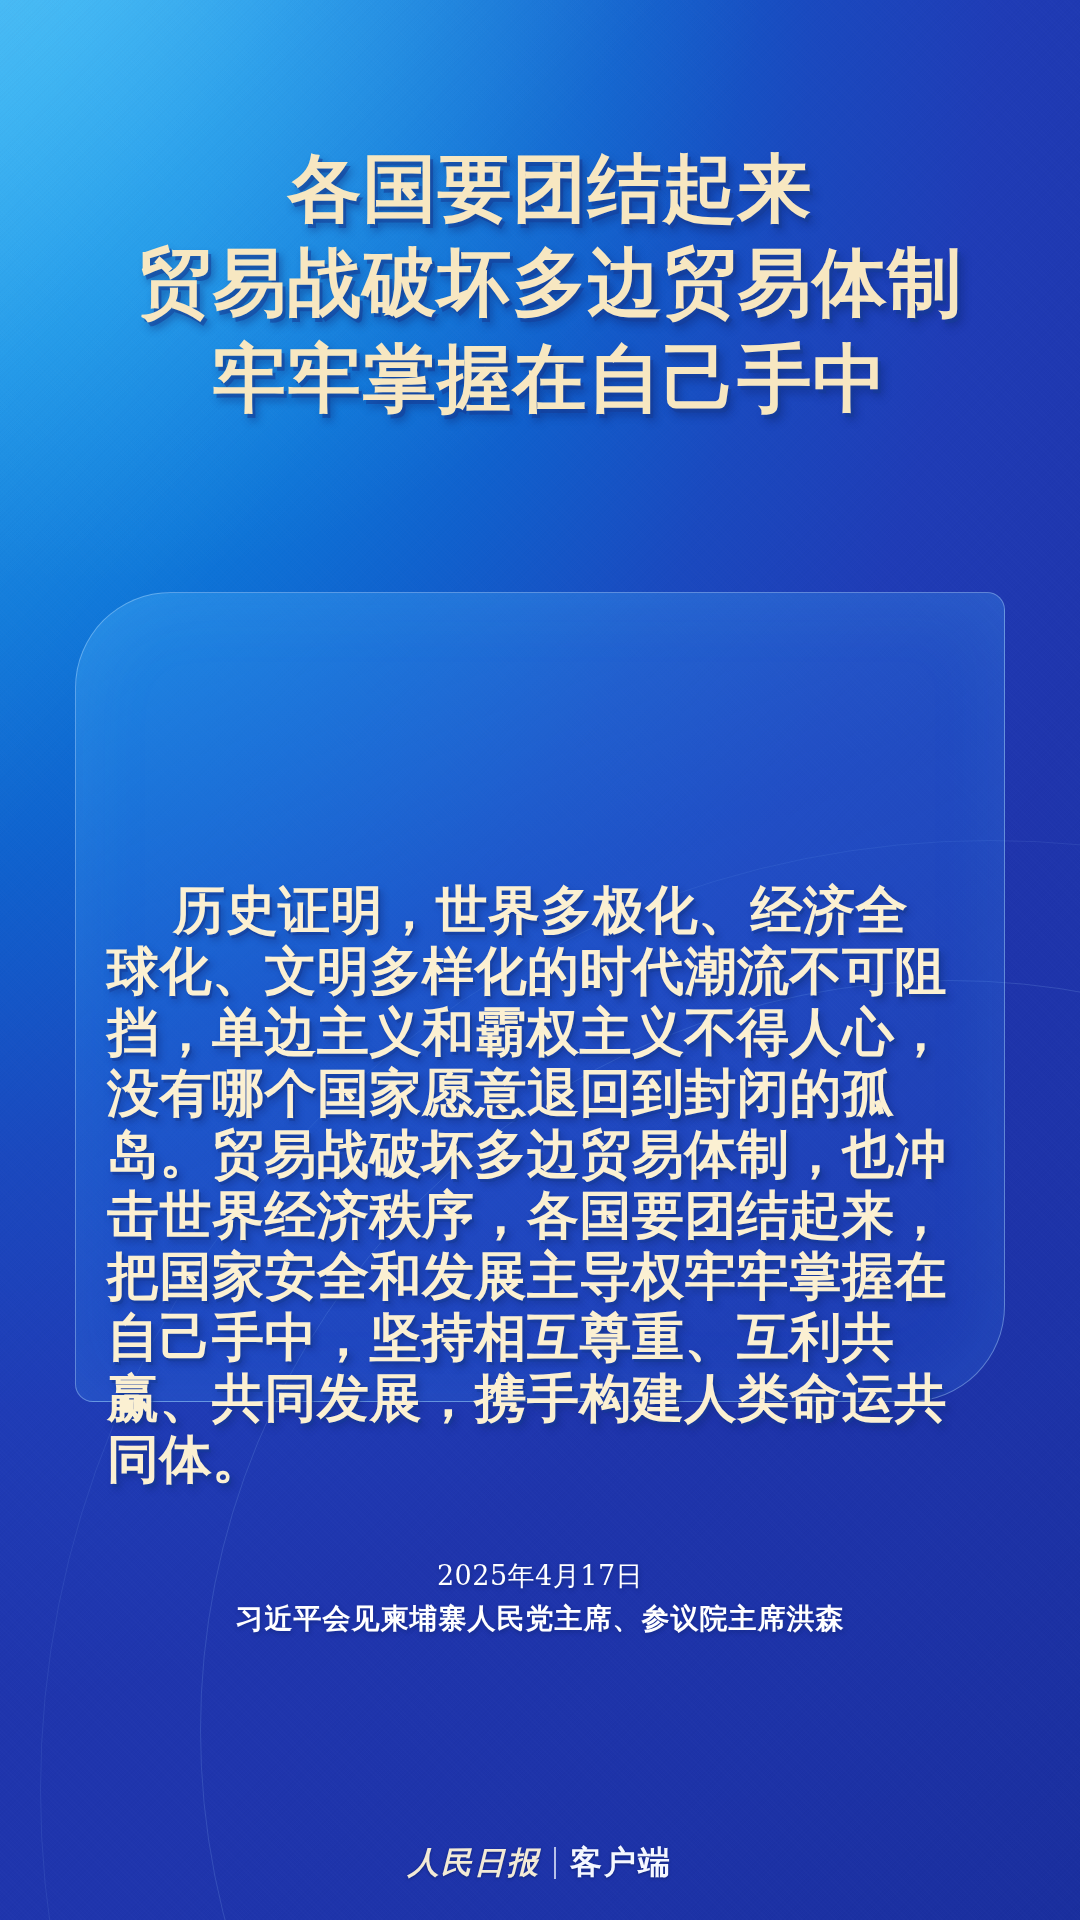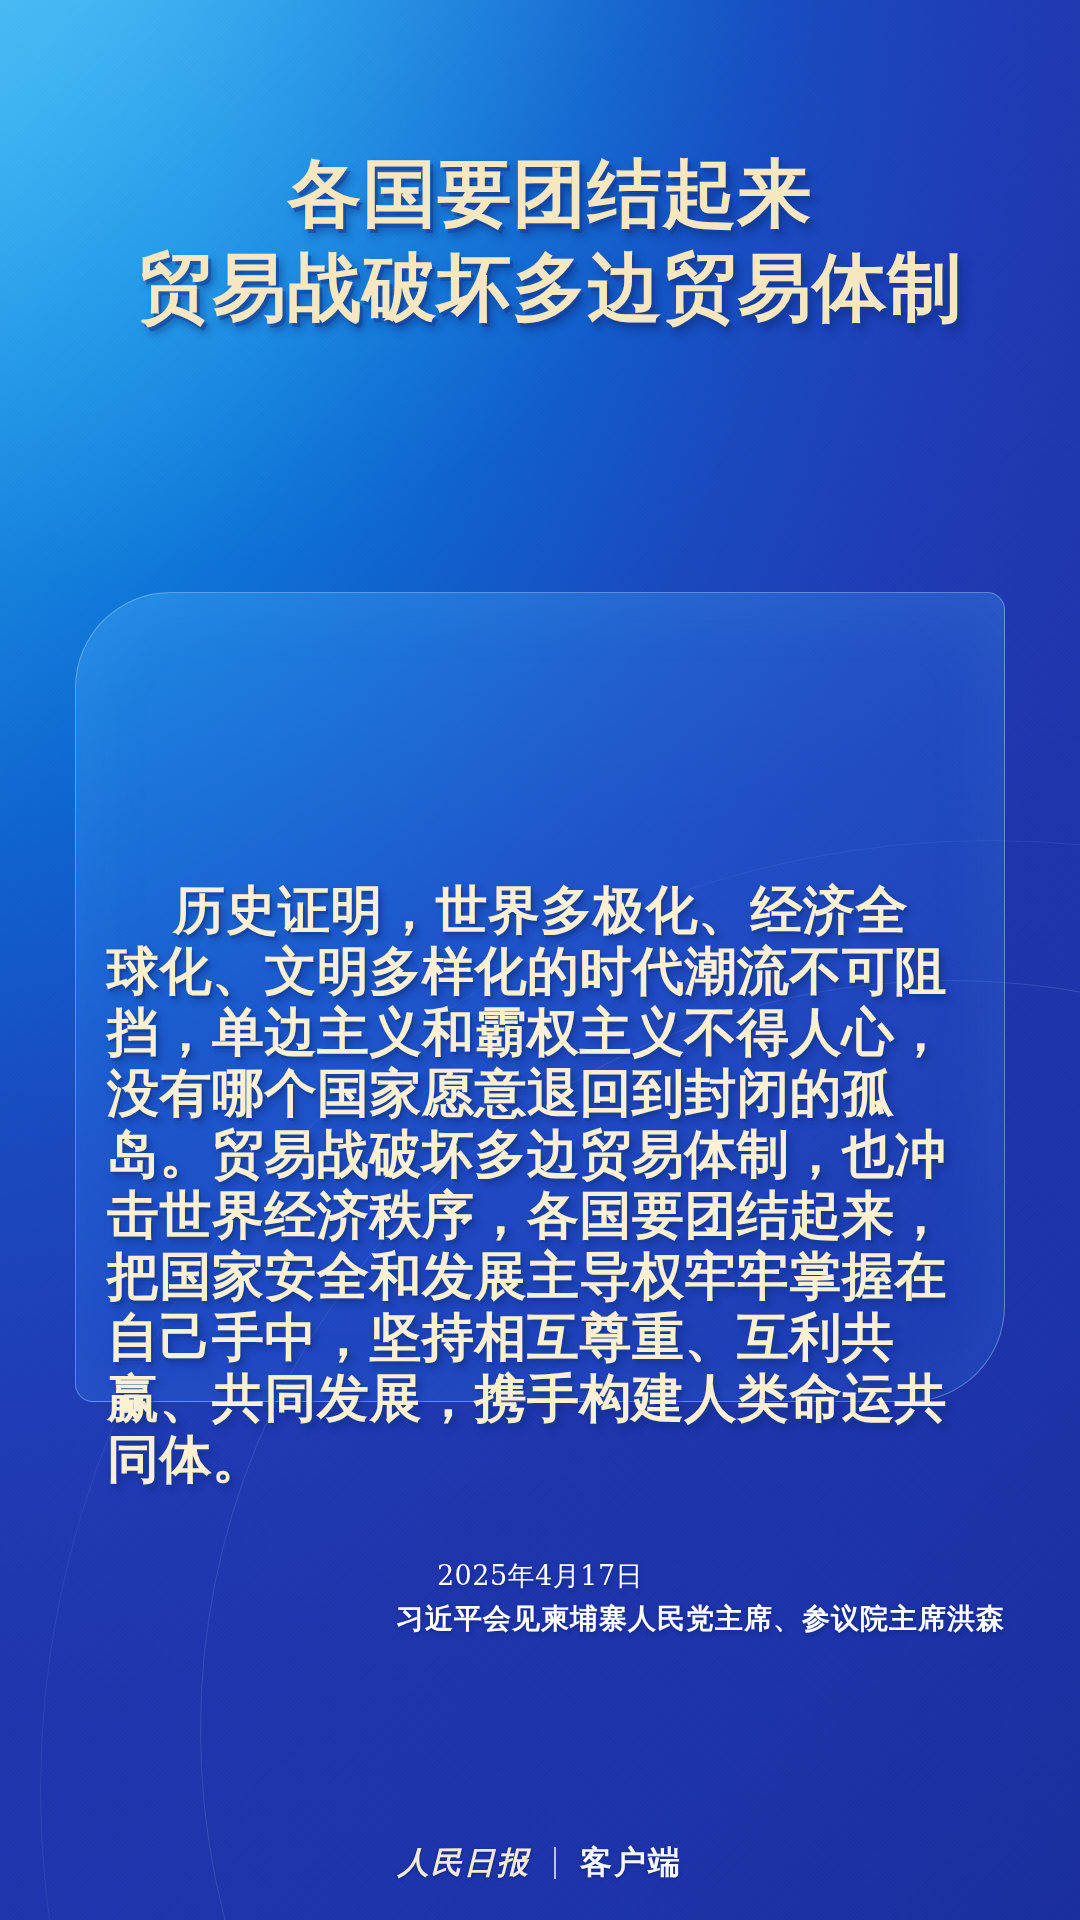--- a/index.html
+++ b/index.html
@@ -69,21 +69,21 @@
   
   .headline {
     position:absolute;
     left:0; right:0;
     top:148px;
     text-align:center;
     z-index:5;
   }
   .headline .hl {
     display:block;
-    font-family:Liberation Sans, sans-serif;
+    font-family:Liberation Mono, monospace;
     font-weight:bold;
     color:#f7e7c1;
     letter-spacing:1px;
     white-space:nowrap;
     text-shadow:
        3px 4px 0 rgba(22,60,150,0.55),
        5px 7px 9px rgba(12,36,110,0.45);
     padding-left: 20px;
   }
   .headline .l1 { font-size:74px; line-height:92px; }
@@ -145,33 +145,32 @@
     line-height:40px;
     letter-spacing:0.5px;
     text-shadow:1px 2px 4px rgba(10,30,100,0.45);
   }
   .meta .attr {
     font-size:28px;
     line-height:46px;
     font-weight:bold;
     letter-spacing:1px;
     text-shadow:1px 2px 4px rgba(10,30,100,0.45);
-    text-align:right;
   }
 
   
   .footer {
     position:absolute;
     left:0; right:0;
     top:1838px;
     z-index:7;
     display:flex;
     align-items:center;
     justify-content:center;
-    gap:24px;
+    gap:14px;
     height:50px;
   }
   .brand-mark {
     font-family:"DejaVu Serif", "Liberation Serif", serif;
     font-weight:bold;
     font-style:italic;
     font-size:31px;
     color:#f2ead6;
     letter-spacing:2px;
     text-shadow:0 1px 3px rgba(8,26,90,0.6);
@@ -198,20 +197,21 @@
 
   <div class="sheen"></div>
   <div class="sheen2"></div>
   <div class="arc a1"></div>
   <div class="arc a2"></div>
   <div class="texture"></div>
 
   <div class="headline">
     <span class="hl l1">各国要团结起来</span>
     <span class="hl l2">贸易战破坏多边贸易体制</span>
+    <span class="hl l3">牢牢掌握在自己手中</span>
   </div>
 
   <div class="card">
     <div class="card-inner"></div>
   </div>
 
   <div class="quote">历史证明，世界多极化、经济全球化、文明多样化的时代潮流不可阻挡，单边主义和霸权主义不得人心，没有哪个国家愿意退回到封闭的孤岛。贸易战破坏多边贸易体制，也冲击世界经济秩序，各国要团结起来，把国家安全和发展主导权牢牢掌握在自己手中，坚持相互尊重、互利共赢、共同发展，携手构建人类命运共同体。</div>
 
   <div class="meta">
     <div class="date">2025年4月17日</div>

